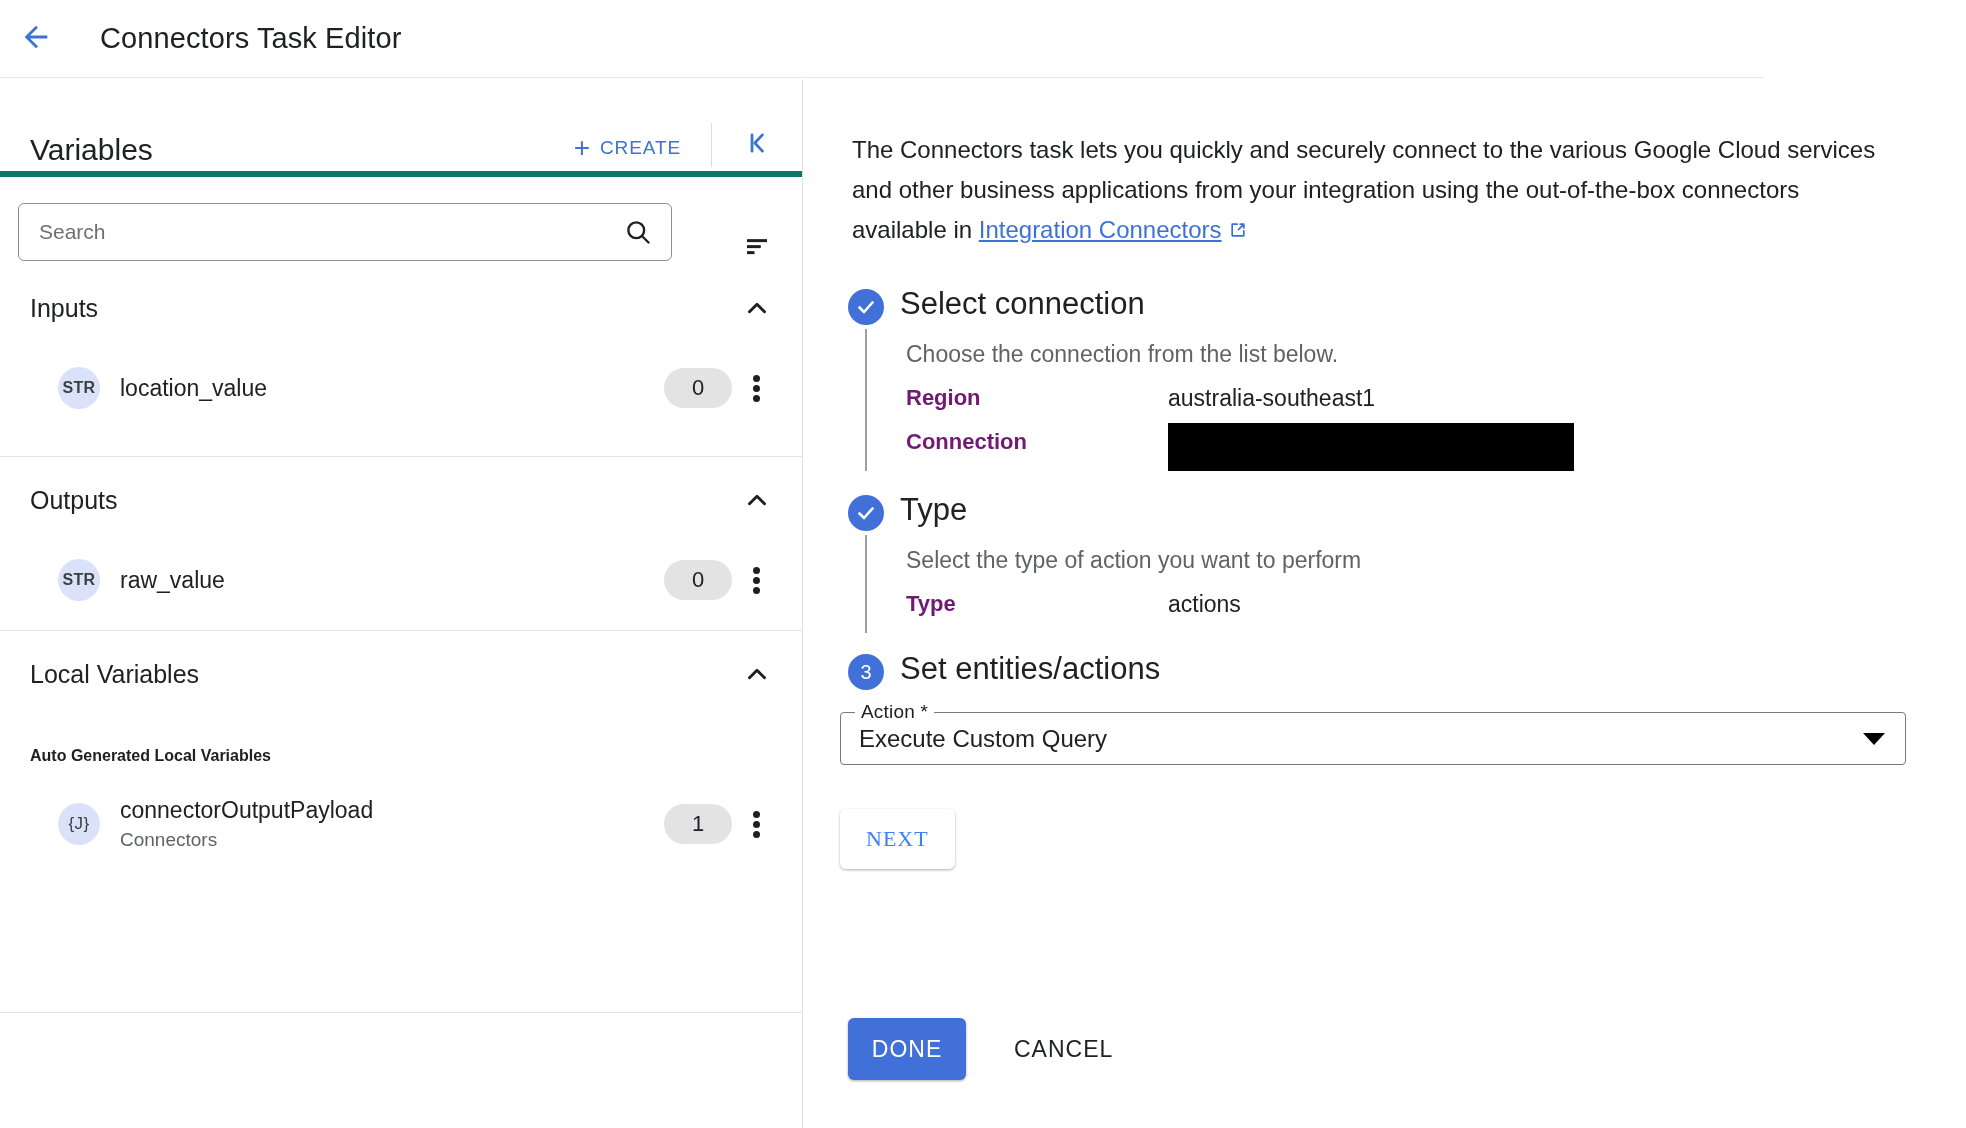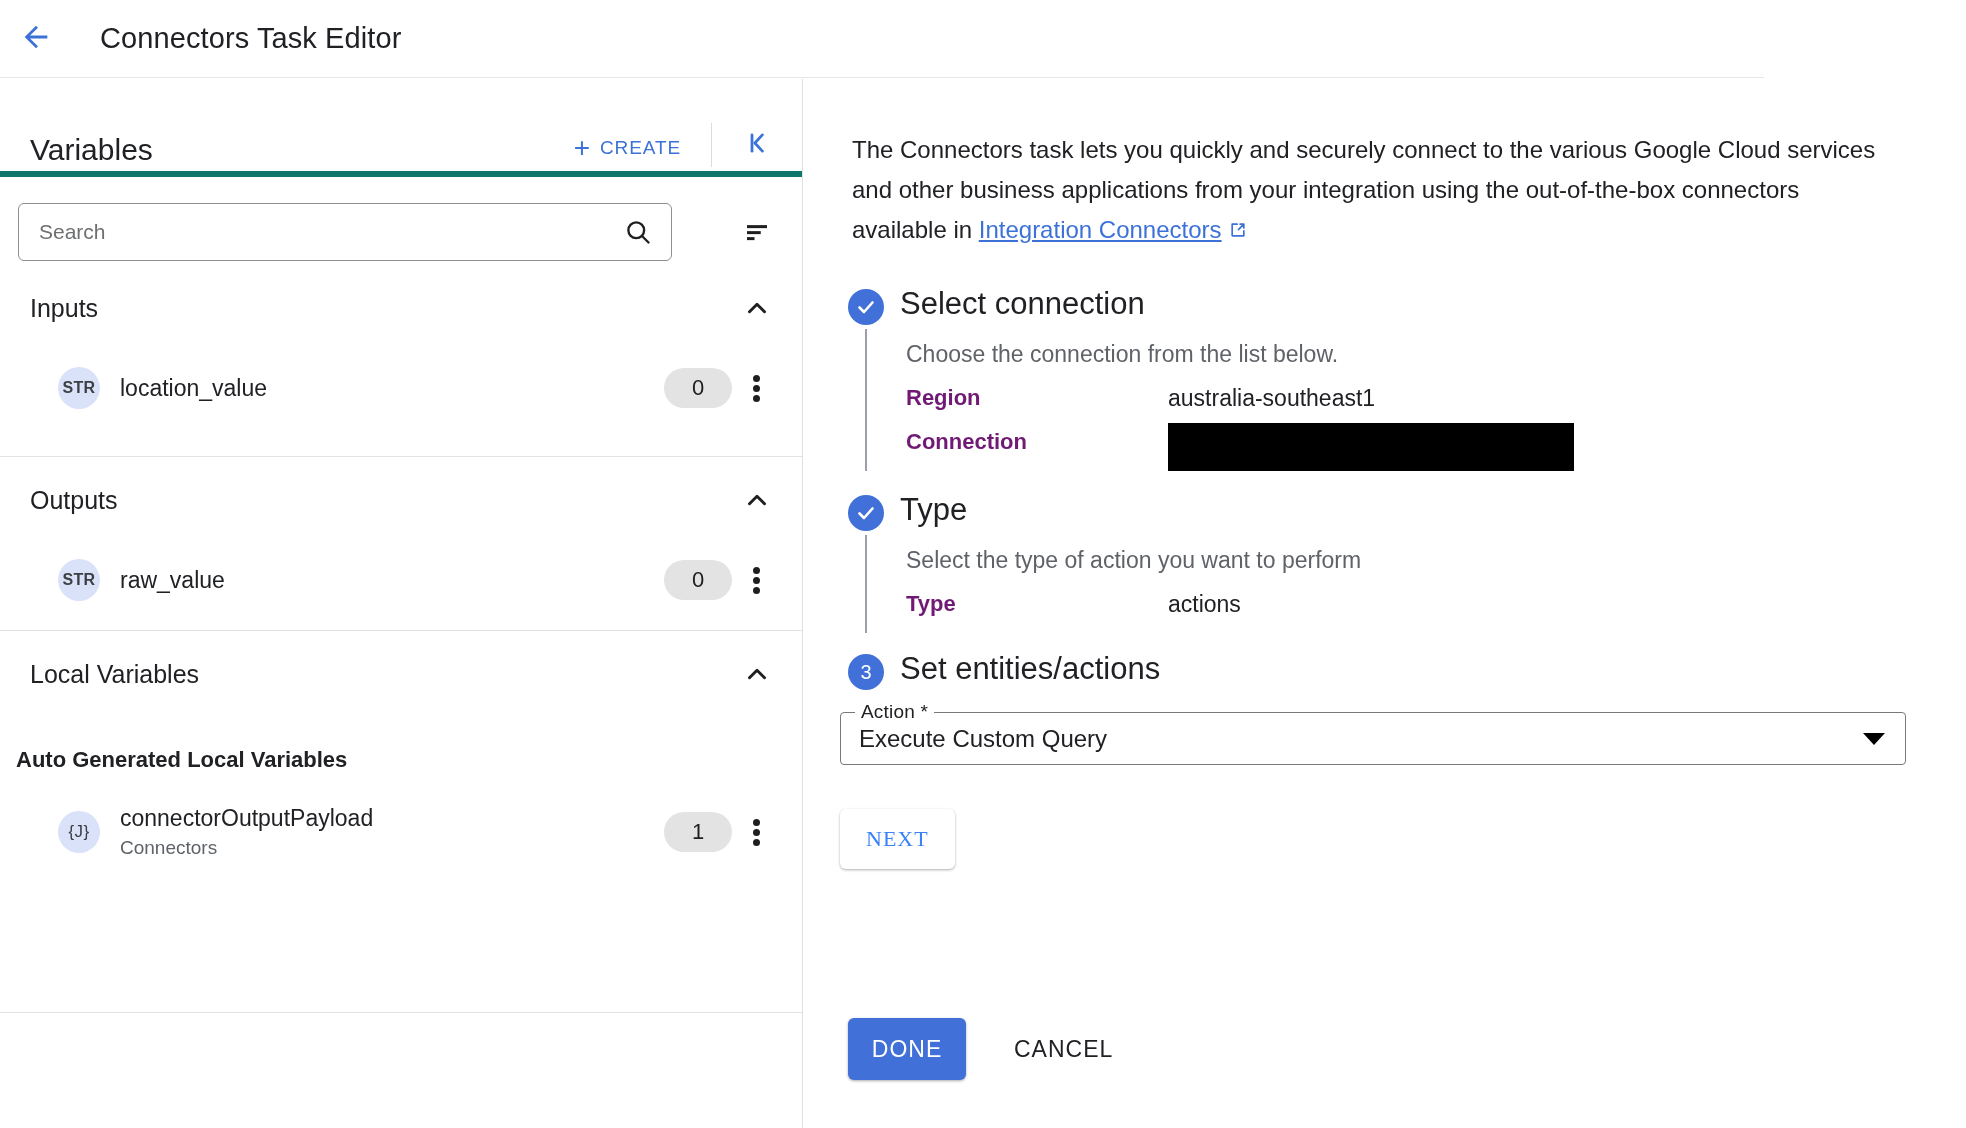--- a/index.html
+++ b/index.html
@@ -55,21 +55,21 @@
   .head-divider {
     width: 1px; height: 44px; background: #dadce0; margin: 0 24px 0 20px;
   }
   .collapse-btn {
     width: 44px; height: 44px; display: flex;
     align-items: center; justify-content: center;
     cursor: pointer; border-radius: 50%;
   }
 
   
-  .search-row { display: flex; align-items: center; padding: 26px 30px 4px 18px; gap: 46px; }
+  .search-row { display: flex; align-items: flex-end; padding: 26px 30px 4px 18px; gap: 46px; }
   .search-box {
     position: relative; flex: 1; height: 58px;
     border: 1px solid #8e918f; border-radius: 6px;
     display: flex; align-items: center;
     background: #fff;
   }
   .search-box input {
     flex: 1; border: none; outline: none; background: transparent;
     font-size: 21px; color: #202124; padding: 0 18px 0 20px;
     font-family: "Liberation Sans", sans-serif;
@@ -106,22 +106,22 @@
     background: #e3e3e3; color: #202124;
     display: flex; align-items: center; justify-content: center;
     font-size: 22px; padding: 0 16px; flex: none;
   }
   .kebab { width: 48px; display: flex; align-items: center; justify-content: center;
            flex: none; cursor: pointer; }
   .kebab i { display: block; width: 7px; height: 7px; border-radius: 50%;
              background: #1f1f1f; margin: 3px 0; }
 
   .subsection-title {
-    font-size: 22px; font-weight: 700; color: #202124;
-    padding: 30px 30px 22px 16px;
+    font-size: 16px; font-weight: 700; color: #202124;
+    padding: 30px 30px 22px 30px;
   }
 
   .sec-inputs  { height: 192px; }
   .sec-outputs { height: 174px; }
   .sec-local   { height: 382px; }
   .sec-tail    { height: 74px; border-bottom: none; }
 
   
   .right-panel {
     position: absolute; left: 804px; top: 79px;

